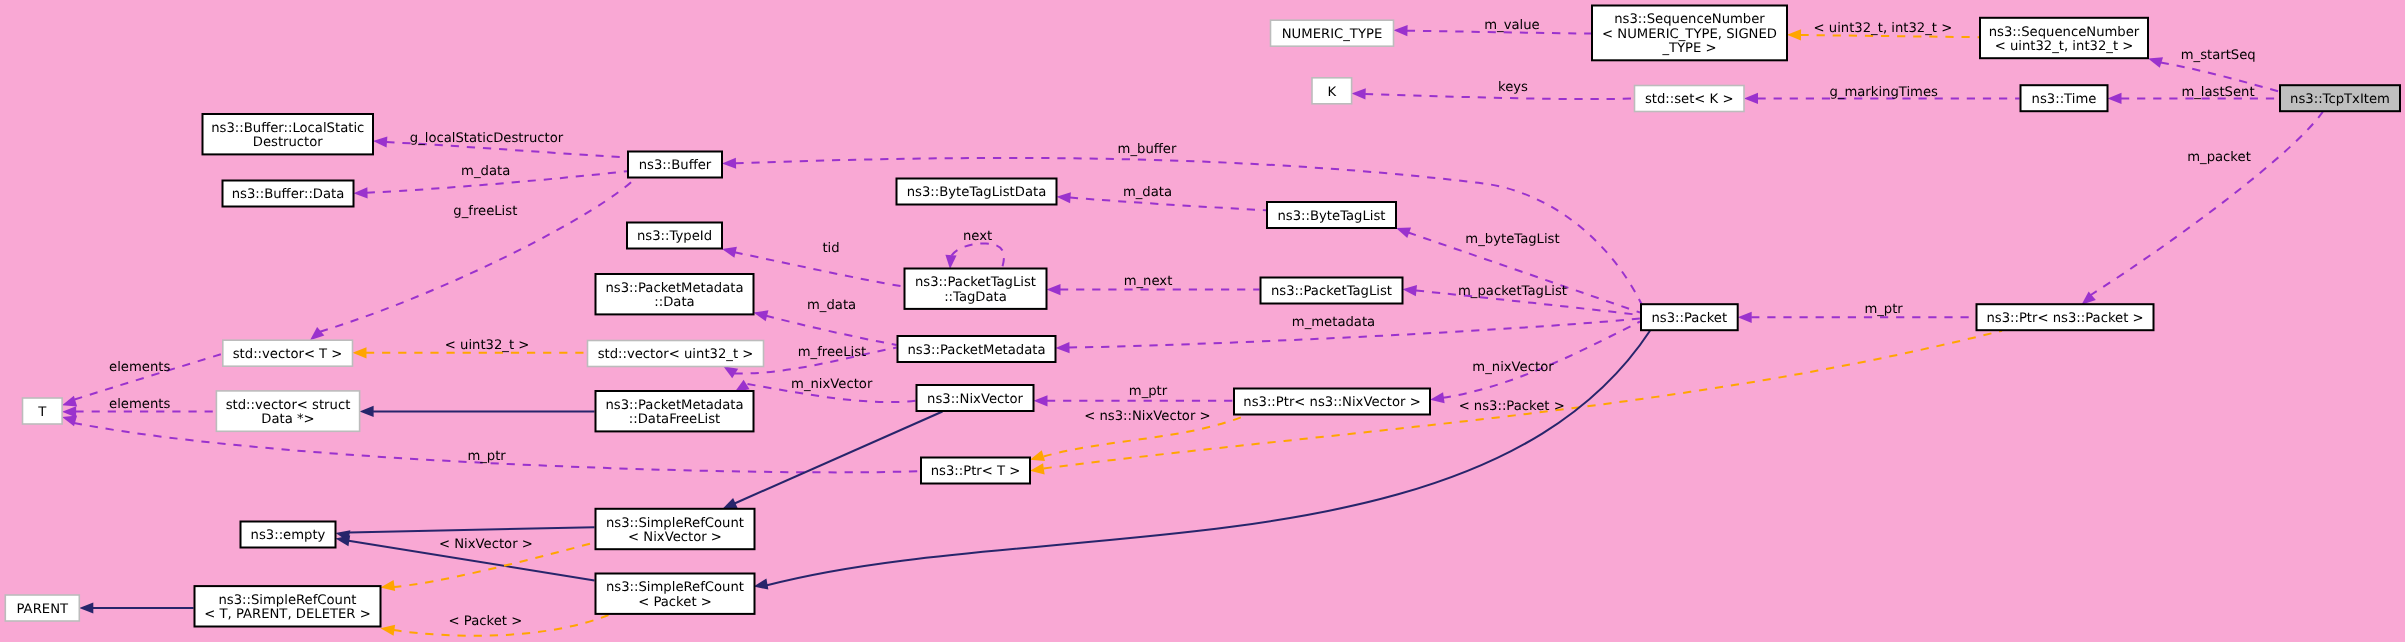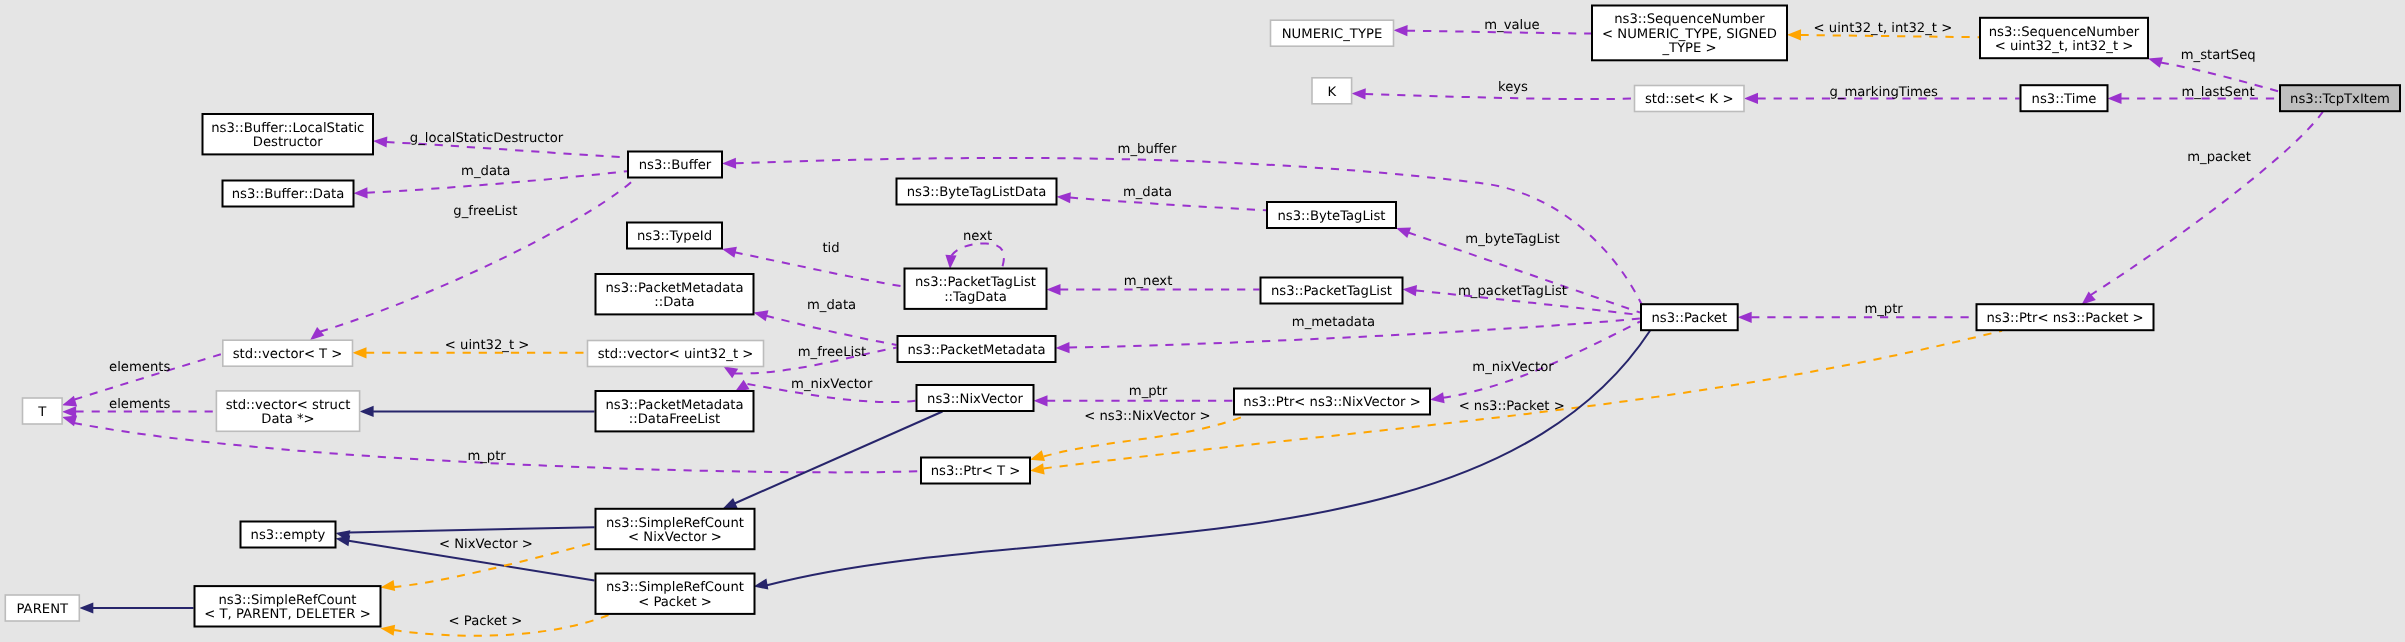--- a/index.html
+++ b/index.html
@@ -1,18 +1,18 @@
 <!DOCTYPE html>
 <html><head>
 <meta charset="utf-8">
 <style>
   html,body{margin:0;padding:0;background:#ffffff;}
   body{width:2405px;height:642px;overflow:hidden;font-family:"DejaVu Sans",sans-serif;
        -webkit-font-smoothing:antialiased;text-rendering:geometricPrecision;}
-  #graph{position:relative;width:2405px;height:642px;background:#e5e5e5;}
+  #graph{position:relative;width:2405px;height:642px;background:#f9a8d4;}
   svg{display:block;}
   text.nlabel{font-family:"DejaVu Sans",sans-serif;font-size:13.2px;fill:#000000;text-anchor:middle;}
   text.elabel{font-family:"DejaVu Sans",sans-serif;font-size:13.2px;fill:#000000;text-anchor:middle;}
 </style>
 </head>
 <body>
 
 <div id="graph">
 <svg id="diagram-svg" width="2405" height="642" viewBox="0 0 2405 642" xmlns="http://www.w3.org/2000/svg">
  <g>

